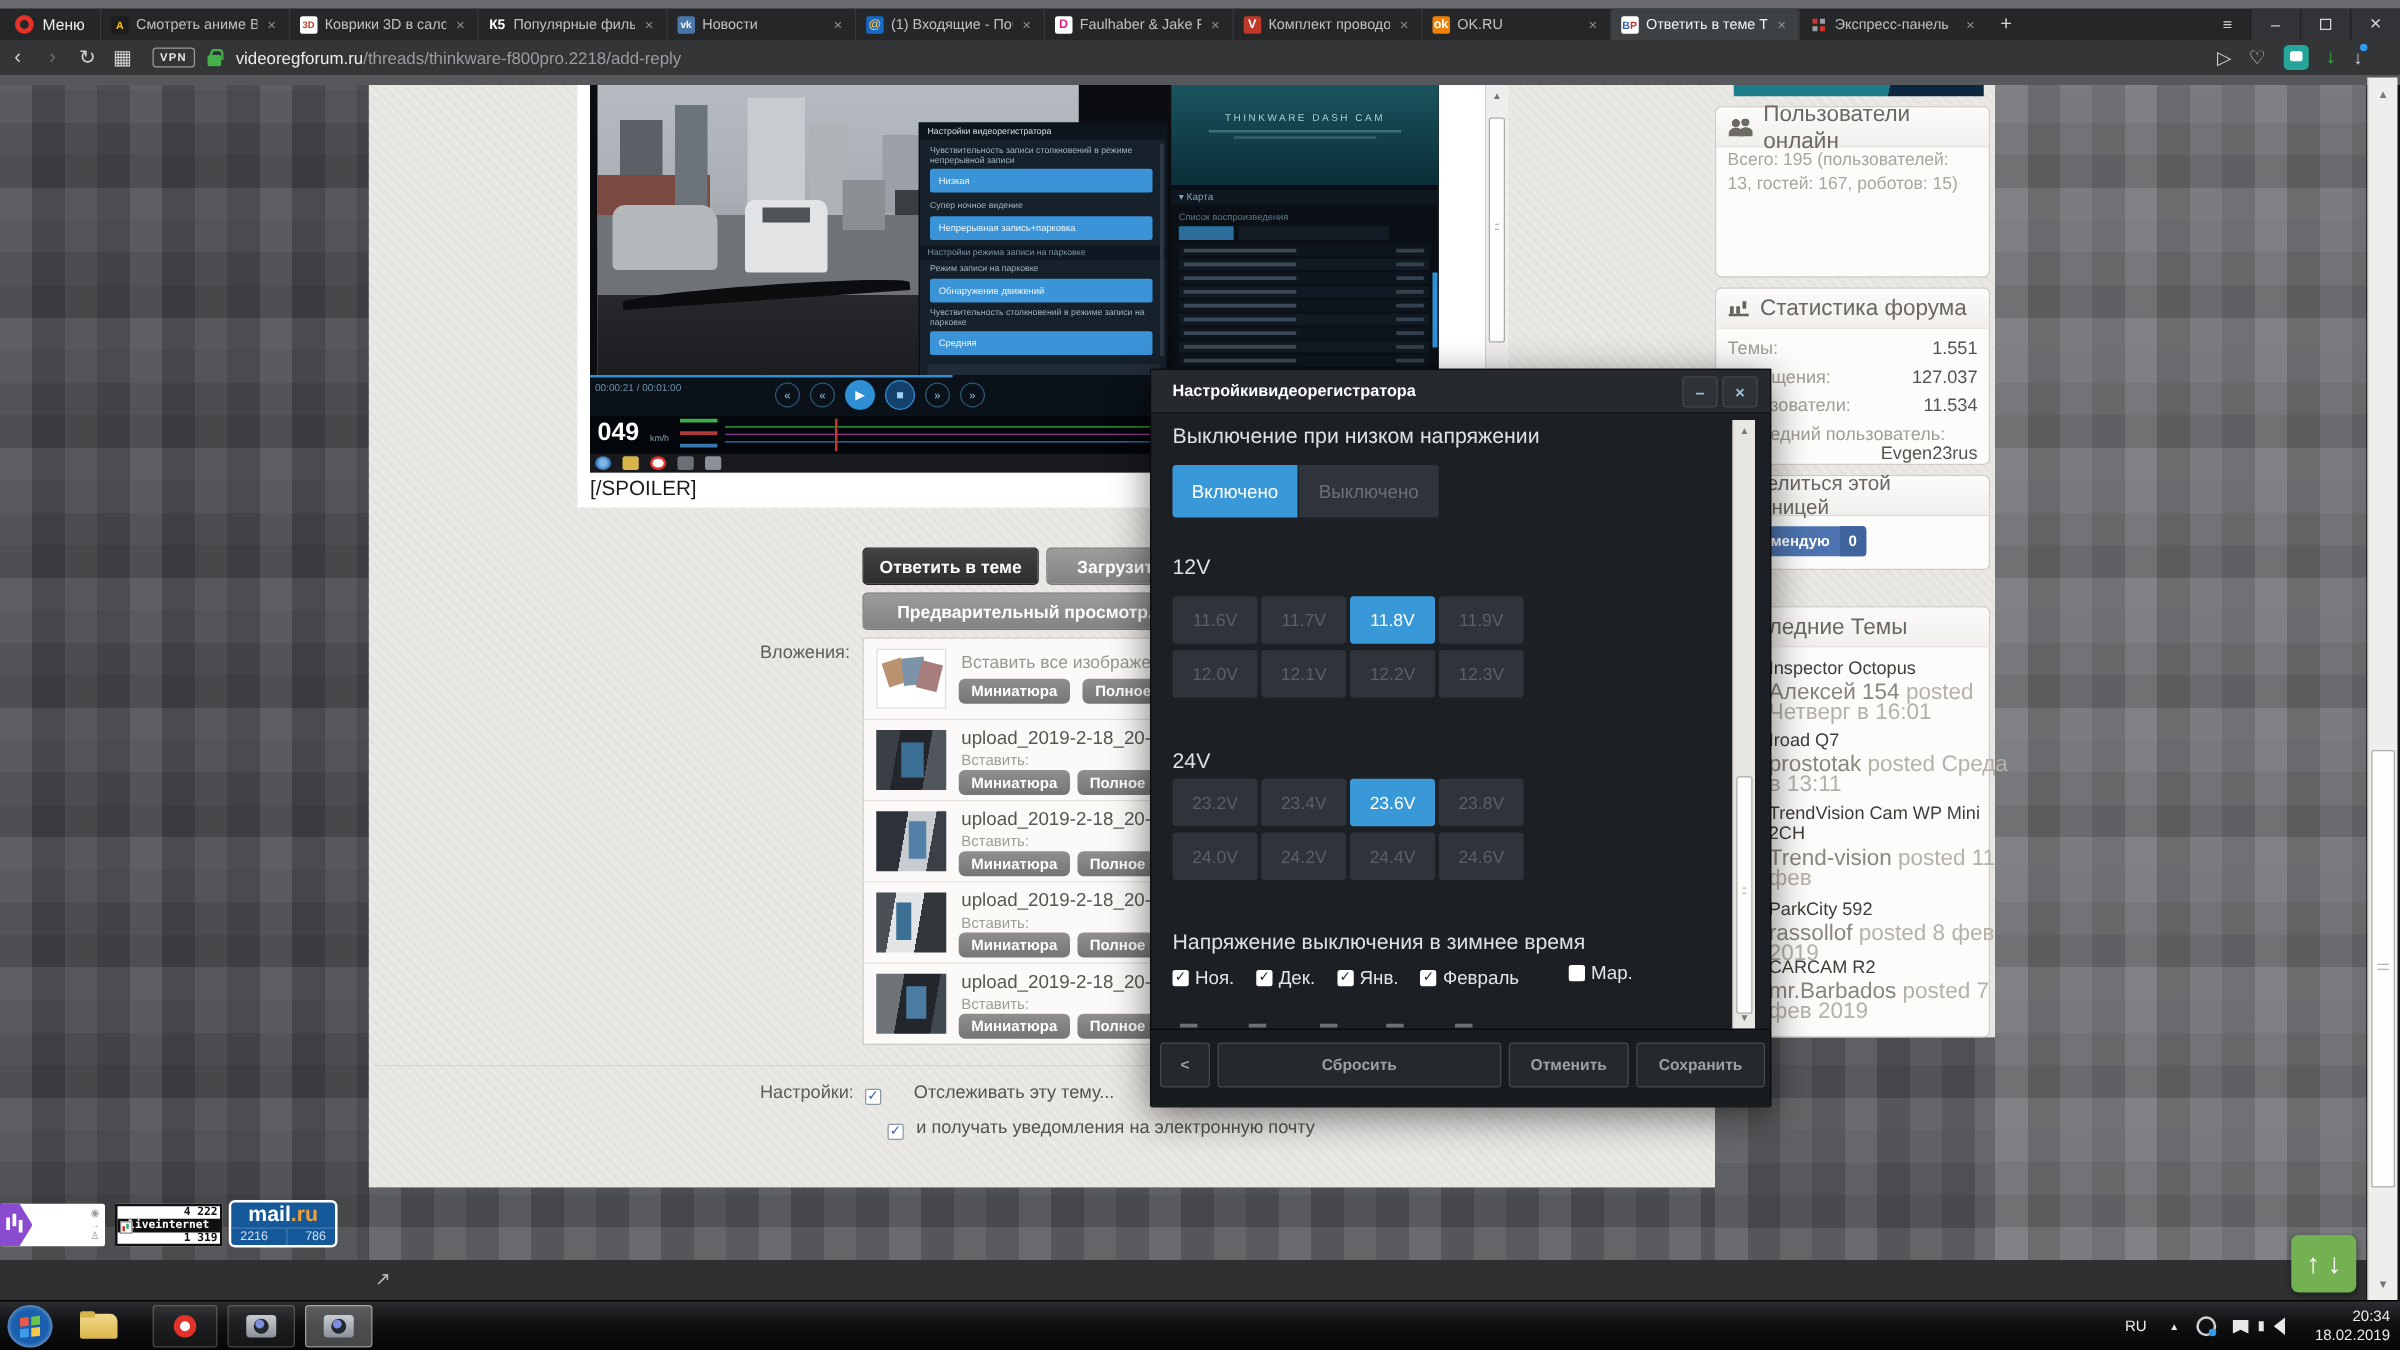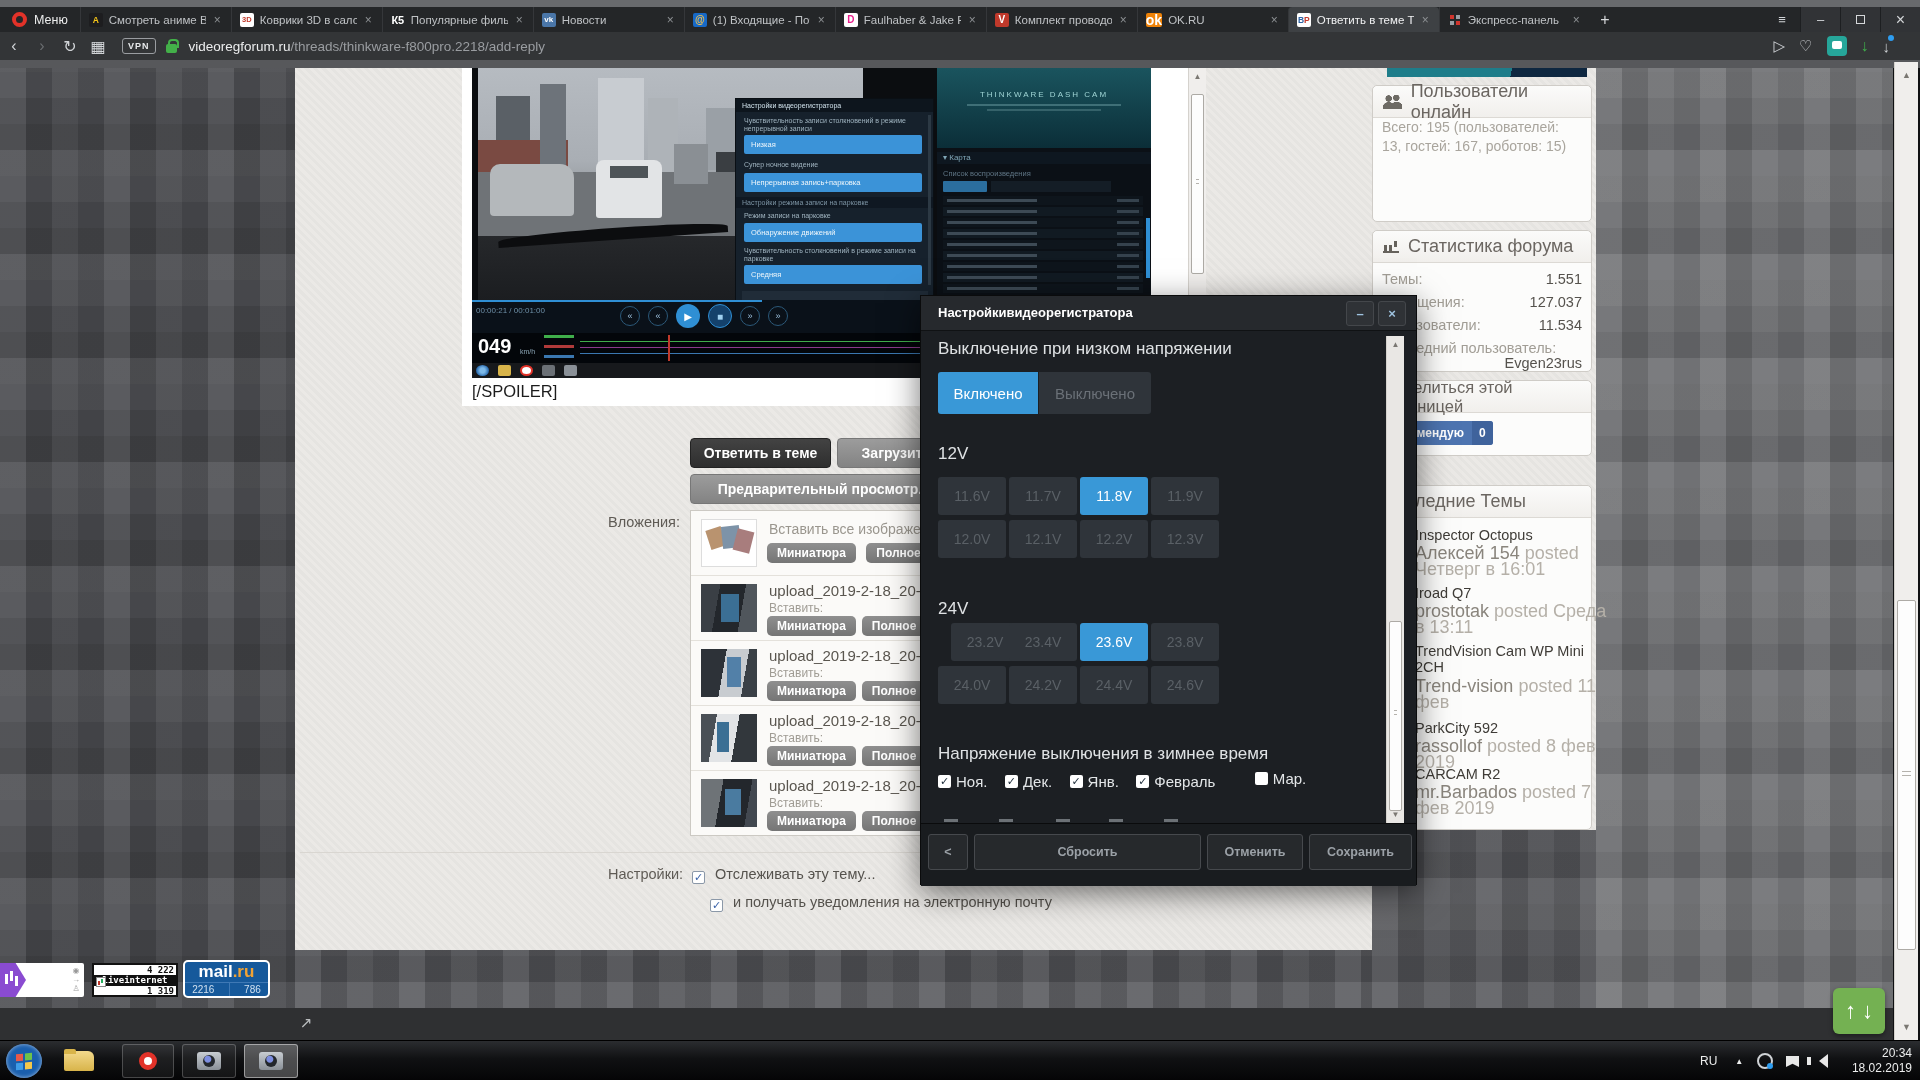--- a/index.html
+++ b/index.html
@@ -16,21 +16,21 @@
 .tab .lbl{flex:1;white-space:nowrap;overflow:hidden}
 .tab .tclose{color:#8d9093;font-size:12px;padding:0 2px}
 .fav{flex:0 0 14px;height:14px;font-size:8.5px;font-weight:bold;display:flex;align-items:center;justify-content:center;border-radius:2px;color:#fff}
 .fav.anime{background:#1d1d1f;color:#f5c518}
 .fav.f3d{background:#fff;color:#c0392b;font-size:7.5px}
 .fav.k5{background:transparent;color:#fff;font-size:11px}
 .fav.vk{background:#4a76a8;font-size:8px}
 .fav.mail{background:#1769c7;color:#f2c14e;font-size:10px}
 .fav.faul{background:#fff;color:#e91e8c;font-size:10px}
 .fav.vv{background:#c0392b;font-size:10px}
-.fav.ok{background:#ee8208;font-size:14px}
+.fav.ok{background:#ee8208;font-size:10px}
 .fav.bp{background:#fff;font-size:8.5px}
 .fav.bp b{color:#2e63a4}.fav.bp i{color:#c23b2e;font-style:normal}
 .fav.sd{background:transparent;position:relative}
 .fav.sd::before{content:"";position:absolute;left:2px;top:2px;width:4px;height:4px;background:#d0342c;box-shadow:6px 0 0 #9aa0a6,0 6px 0 #9aa0a6,6px 6px 0 #d0342c}
 .newtab{width:30px;display:flex;align-items:center;justify-content:center;color:#d7d9db;font-size:16px}
 .tabmenu{margin-left:auto;width:36px;display:flex;align-items:center;justify-content:center;color:#cfd2d5;font-size:13px}
 .winbtn{width:40px;display:flex;align-items:center;justify-content:center;color:#d5d8da;font-size:13px;background:#313336;border-left:1px solid #1d1f21}
 .restore-ico{width:9px;height:9px;border:1.5px solid #d5d8da}
 #addrbar{left:0;top:32px;width:1920px;height:28px;background:#333537;display:flex;align-items:center;color:#d0d3d6}
 .nav-ic{width:28px;text-align:center;font-size:16px}
@@ -409,21 +409,21 @@
       <div class="abs" style="left:78px;top:6px;color:#5a564f;font-size:15px">upload_2019-2-18_20-34-2</div>
       <div class="abs" style="left:78px;top:25px;color:#a09c94;font-size:12px">Вставить:</div>
       <div class="abs" style="left:76px;top:40px"><span class="pill">Миниатюра</span><span class="pill">Полное изображение</span></div>
     </div>
   </div>
 
   <div class="abs" style="left:300px;top:852px;width:1070px;height:1px;background:#d9d6d1"></div>
   <div class="abs" style="left:608px;top:866px;width:68px;text-align:right;color:#5f5b55;font-size:14.5px">Настройки:</div>
   <div class="abs" style="left:692px;top:866px;font-size:14.5px;color:#55524d">
     <span class="cbx">✓</span>
-    <span style="margin-left:6px">Отслеживать эту тему...</span>
+    <span style="margin-left:22px">Отслеживать эту тему...</span>
   </div>
   <div class="abs" style="left:710px;top:894px;font-size:14.5px;color:#55524d">
     <span class="cbx">✓</span>
     <span style="margin-left:6px">и получать уведомления на электронную почту</span>
   </div>
 
   <div class="abs wbox" style="left:1372px;top:85px;width:220px;height:137px;z-index:10">
     <div class="bhead">
         <span class="icon-users"></span>
         <span>Пользователи онлайн</span>
@@ -492,21 +492,21 @@
     <div class="mh" style="top:148px">12V</div>
     <div class="vbtn" style="left:17px;top:181px">11.6V</div>
     <div class="vbtn" style="left:88px;top:181px">11.7V</div>
     <div class="vbtn sel" style="left:159px;top:181px">11.8V</div>
     <div class="vbtn" style="left:230px;top:181px">11.9V</div>
     <div class="vbtn" style="left:17px;top:224px">12.0V</div>
     <div class="vbtn" style="left:88px;top:224px">12.1V</div>
     <div class="vbtn" style="left:159px;top:224px">12.2V</div>
     <div class="vbtn" style="left:230px;top:224px">12.3V</div>
     <div class="mh" style="top:303px">24V</div>
-    <div class="vbtn" style="left:30px;top:327px">23.2V</div>
+    <div class="vbtn" style="left:17px;top:327px">23.2V</div>
     <div class="vbtn" style="left:88px;top:327px">23.4V</div>
     <div class="vbtn sel" style="left:159px;top:327px">23.6V</div>
     <div class="vbtn" style="left:230px;top:327px">23.8V</div>
     <div class="vbtn" style="left:17px;top:370px">24.0V</div>
     <div class="vbtn" style="left:88px;top:370px">24.2V</div>
     <div class="vbtn" style="left:159px;top:370px">24.4V</div>
     <div class="vbtn" style="left:230px;top:370px">24.6V</div>
     <div class="mh" style="top:448px">Напряжение выключения в зимнее время</div>
     <div class="abs" style="left:17px;top:474px">
       <span class="mcb">

